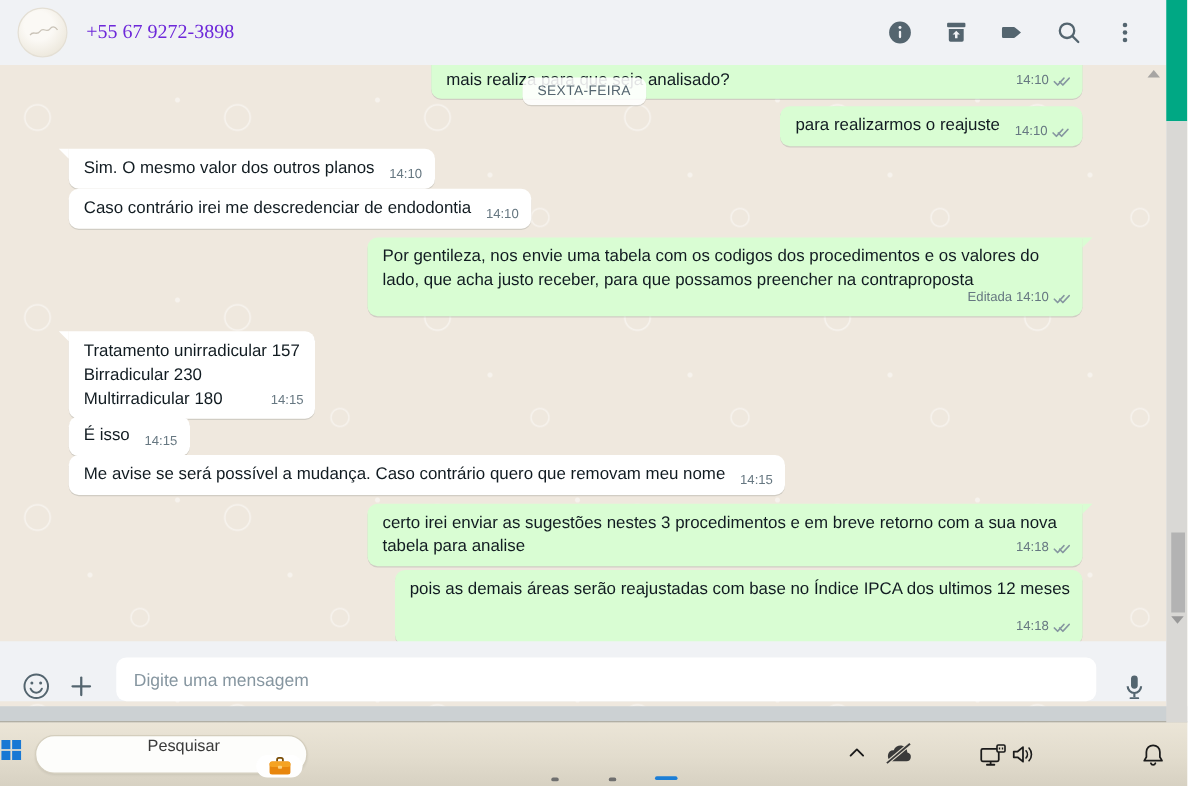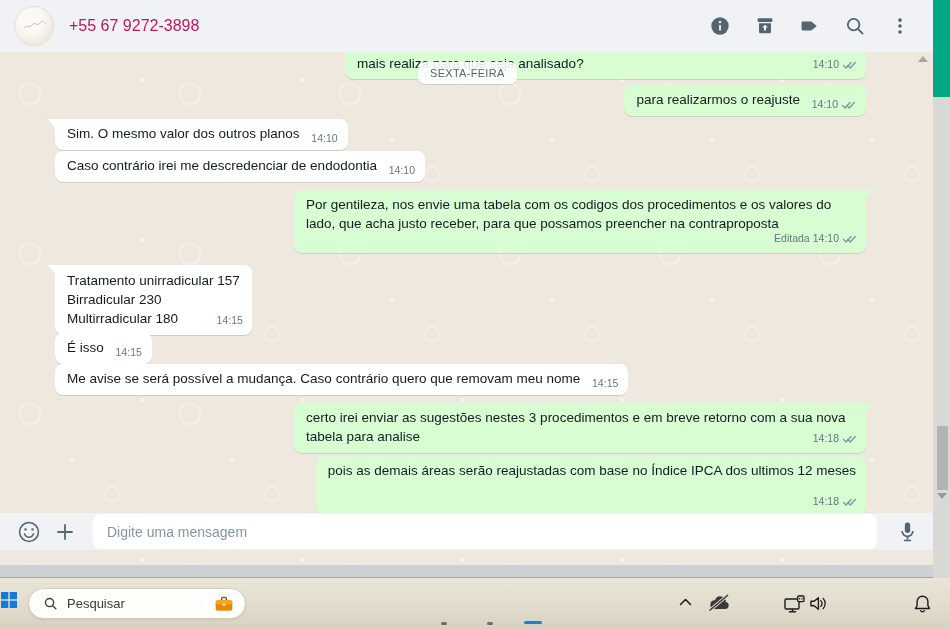--- a/index.html
+++ b/index.html
@@ -3,21 +3,21 @@
 <meta charset="utf-8">
 <style>
   * { margin:0; padding:0; box-sizing:border-box; }
   body { font-family:"Liberation Sans","DejaVu Sans",sans-serif; }
   .screen{position:relative;width:950px;height:629px;background:#fff;overflow:hidden;}
 
   
   .wa-header{position:absolute;left:0;top:0;width:933px;height:52px;background:#f0f2f5;display:flex;align-items:center;padding:0 21px 0 14px;z-index:6;}
   .avatar{width:40px;height:40px;border-radius:50%;flex:none;background:radial-gradient(circle at 42% 36%,#fbf9f5 0 35%,#ece7db 80%,#e2dccd 100%);border:1px solid #e4dfd4;position:relative;cursor:pointer;}
   .avatar svg{position:absolute;left:7px;top:13px;opacity:.5;}
-  .chat-title{margin-left:15px;font-size:16px;color:#be185d;cursor:pointer;}
+  .chat-title{margin-left:15px;font-size:16px;color:#6d28d9;cursor:pointer;font-family:Liberation Serif, serif;}
   .hdr-actions{margin-left:auto;display:flex;align-items:center;gap:21px;}
   .icon-btn{width:24px;height:24px;display:flex;align-items:center;justify-content:center;color:#54656f;cursor:pointer;}
 
   
   .chat-area{position:absolute;left:0;top:52px;width:933px;height:583px;overflow:hidden;
     background-color:#efe8de;
     background-image:
       radial-gradient(circle at 30px 42px, rgba(255,255,255,0) 9px, rgba(255,255,255,.5) 10px, rgba(255,255,255,0) 11.5px),
       radial-gradient(circle at 112px 122px, rgba(255,255,255,0) 6px, rgba(255,255,255,.45) 7px, rgba(255,255,255,0) 8.5px),
       radial-gradient(circle at 72px 88px, rgba(255,255,255,.45) 1.5px, rgba(255,255,255,0) 2.5px),
@@ -42,40 +42,40 @@
   .m5{top:99px;left:55px;}
   .m6{top:138px;right:67px;max-width:572px;padding-bottom:20px;}
   .m7{top:213px;left:55px;padding:6px 12px 7px 12px;}
   .m8{top:281px;left:55px;}
   .m9{top:312px;left:55px;}
   .m10{top:351px;right:67px;max-width:572px;padding-bottom:7px;}
   .m11{top:404px;right:67px;max-width:572px;padding-bottom:36px;}
   .scroll-up{position:absolute;left:918px;top:4px;width:0;height:0;border-left:5px solid transparent;border-right:5px solid transparent;border-bottom:6px solid #8f8f8f;opacity:.75;cursor:pointer;}
 
   
-  .composer{position:absolute;left:0;top:513px;width:933px;height:37px;background:#f0f2f5;display:flex;align-items:center;padding:0 14px 0 17px;gap:12px;z-index:6;}
+  .composer{position:absolute;left:0;top:513px;width:933px;height:48px;background:#f0f2f5;display:flex;align-items:flex-end;padding:0 14px 0 17px;gap:12px;z-index:6;}
   .composer .icon-btn{color:#54656f;}
   .msg-input{flex:1;height:35px;border:none;outline:none;background:#fff;border-radius:8px;padding:0 14px;font-size:14px;color:#3b4a54;font-family:inherit;margin-left:4px;}
   .msg-input::placeholder{color:#8696a0;}
   .mic-btn{margin-left:6px;}
 
   
   .strip-green{position:absolute;left:933px;top:0;width:17px;height:97px;background:#00a884;z-index:7;}
   .strip-gray{position:absolute;left:933px;top:97px;width:17px;height:481px;background:#d9d8d5;z-index:7;}
   .scroll-thumb{position:absolute;left:4px;top:329px;width:11px;height:64px;background:#b3b3b3;cursor:pointer;}
   .scroll-down{position:absolute;left:4px;top:396px;width:0;height:0;border-left:5px solid transparent;border-right:5px solid transparent;border-top:6px solid #999;cursor:pointer;}
 
   
   .desktop-strip{position:absolute;left:0;top:565px;width:950px;height:13px;background:#ccd1d3;border-bottom:1px solid #a8a496;}
 
   
   .taskbar{position:absolute;left:0;top:578px;width:950px;height:51px;background:linear-gradient(180deg,#ebe5d7 0%,#e2dccd 55%,#d7d1c2 100%);z-index:8;}
   .tb{position:absolute;display:flex;align-items:center;justify-content:center;cursor:pointer;}
   .win-logo{left:1px;top:14px;width:16px;height:16px;}
-  .search-pill{position:absolute;left:28px;top:10px;width:218px;height:31px;background:#fdfdfb;border:1px solid #d4cebd;border-radius:16px;display:flex;align-items:center;padding:0 3px 0 14px;box-shadow:0 1px 2px rgba(0,0,0,.08);cursor:pointer;}
+  .search-pill{position:absolute;left:28px;top:10px;width:218px;height:31px;background:#fdfdfb;border:1px solid #d4cebd;border-radius:16px;display:flex;align-items:center;padding:0 3px 0 14px;box-shadow:0 1px 2px rgba(0,0,0,.08);cursor:pointer;flex-direction:column;}
   .search-pill .label{margin-left:9px;font-size:13px;color:#3a3a3a;}
   .hl-circle{margin-left:auto;width:37px;height:26px;border-radius:13px;background:#fff;display:flex;align-items:center;justify-content:center;}
   .run-dot{position:absolute;top:622px;width:6px;height:3px;border-radius:2px;background:#6f6f6f;}
   .dot-chrome{left:441px;}
   .dot-excel{left:487px;}
   .snip-underline{position:absolute;left:524px;top:621px;width:18px;height:3px;border-radius:2px;background:#1c7ed6;}
   .tray-chevron{left:677px;top:594px;width:16px;height:16px;}
   .tray-cloud{left:706px;top:593px;width:26px;height:20px;}
   .tray-net{left:783px;top:592px;width:22px;height:22px;}
   .tray-vol{left:808px;top:594px;width:21px;height:19px;}

